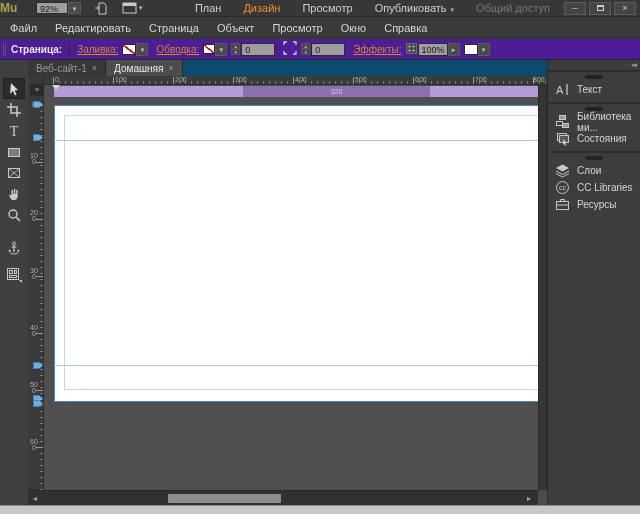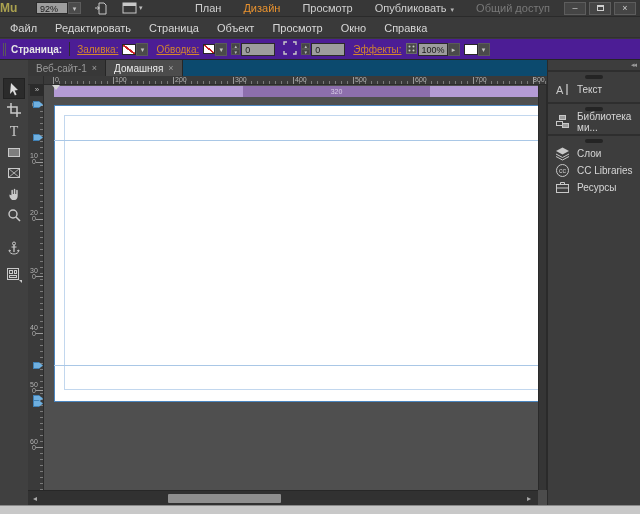--- a/index.html
+++ b/index.html
@@ -377,20 +377,28 @@
   <div class="dock-group">
     <div class="grip"></div>
     <div class="dock-item">
       <svg width="15" height="15" viewBox="0 0 15 15">
           <rect x="4.5" y="1.5" width="6" height="4" fill="#9a9a9a" stroke="#c8c8c8"></rect>
           <rect x="1.5" y="7.5" width="6" height="4" fill="none" stroke="#c8c8c8"></rect>
           <rect x="7.5" y="9.5" width="6" height="4" fill="#9a9a9a" stroke="#c8c8c8"></rect>
         </svg>
       <span>Библиотека ми...</span>
     </div>
+    <div class="dock-item">
+      <svg width="15" height="15" viewBox="0 0 15 15">
+          <rect x="2.5" y="2.5" width="9" height="7" fill="none" stroke="#c8c8c8"></rect>
+          <rect x="4.5" y="4.5" width="9" height="7" fill="#5a5a5a" stroke="#c8c8c8"></rect>
+          <path d="M8 8l4 4-1.6.2 1 2-1.2.6-1-2.1L8 14z" fill="#c8c8c8"></path>
+        </svg>
+      <span>Состояния</span>
+    </div>
   </div>
 
   <div class="dock-group">
     <div class="grip"></div>
     <div class="dock-item">
       <svg width="15" height="15" viewBox="0 0 15 15">
           <path d="M7.5 1.5L14 5 7.5 8.5 1 5z" fill="#c8c8c8"></path>
           <path d="M1 8l6.5 3.5L14 8" fill="none" stroke="#c8c8c8"></path>
           <path d="M1 10.5L7.5 14 14 10.5" fill="none" stroke="#c8c8c8"></path>
         </svg>

